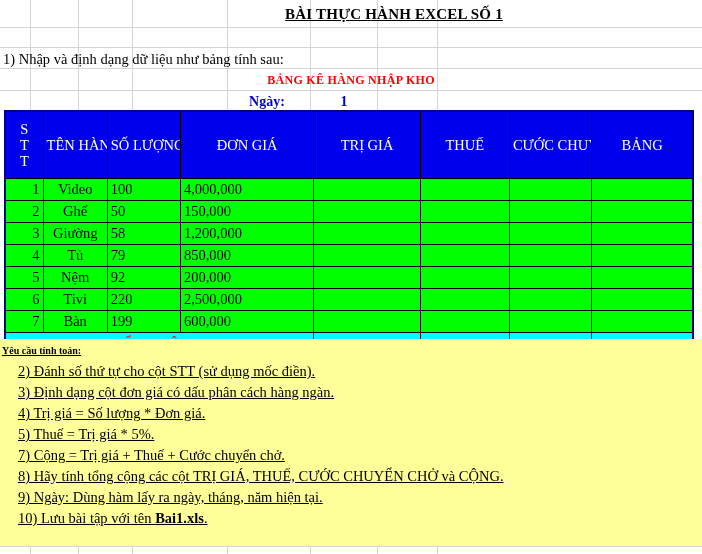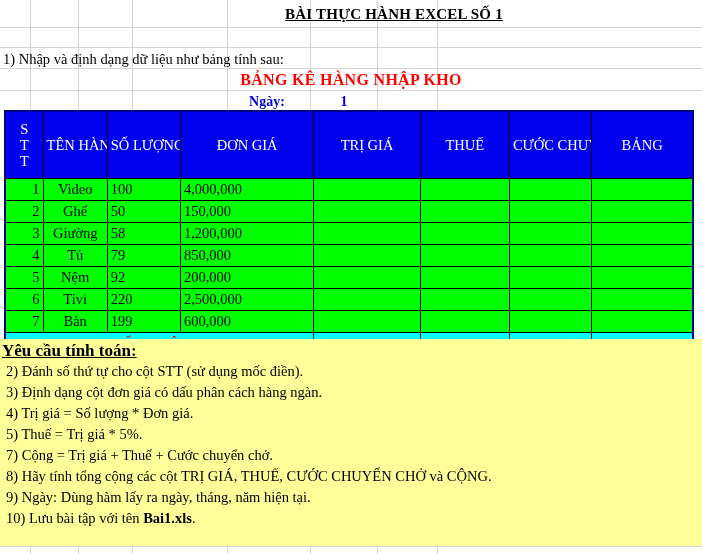--- a/index.html
+++ b/index.html
@@ -16,21 +16,21 @@
   .hline{position:absolute;left:0;width:702px;height:1px;background:#d4d4d4;}
 
   
   .toprow{position:absolute;left:0;width:702px;}
   .title-main{
     text-align:center;font-weight:bold;font-size:15px;
     text-decoration:underline;letter-spacing:0.2px;line-height:26px;
   }
   .note-line{font-size:14.5px;line-height:22px;padding-left:3px;}
   .title-red{
-    text-align:center;font-weight:bold;font-size:16px;color:#FF0000;
+    text-align:center;font-weight:bold;font-size:12px;color:#FF0000;
     line-height:22px;letter-spacing:0.3px;
   }
   .ngay-label{
     position:absolute;font-weight:bold;font-size:14px;color:#0000CC;
     text-align:right;line-height:21px;
   }
   .ngay-value{
     position:absolute;font-weight:bold;font-size:14px;color:#0000CC;
     text-align:center;line-height:21px;
   }
@@ -69,25 +69,25 @@
   td.total-label{
     background:#00FFFF;color:#FF0000;font-weight:bold;
     text-align:center;font-size:15px;letter-spacing:0.3px;
   }
 
   
   .yellow{
     position:absolute;left:0;background:#FFFF99;
   }
   .yellow .req-head{
-    font-weight:bold;font-size:17px;text-decoration:underline;
+    font-weight:bold;font-size:10px;text-decoration:underline;
     line-height:20px;padding-left:2px;
   }
   .yellow .req{
-    font-size:14.5px;line-height:21px;padding-left:6px;white-space:nowrap;
+    font-size:14.5px;line-height:21px;padding-left:18px;white-space:nowrap;text-decoration:underline;
   }
   .yellow .req b{font-weight:bold;}
 </style>
 </head>
 <body>
 
 <div class="sheet">
 
   <div class="gridlayer">
     <div class="vline" style="left:30px;height:110px;"></div>

